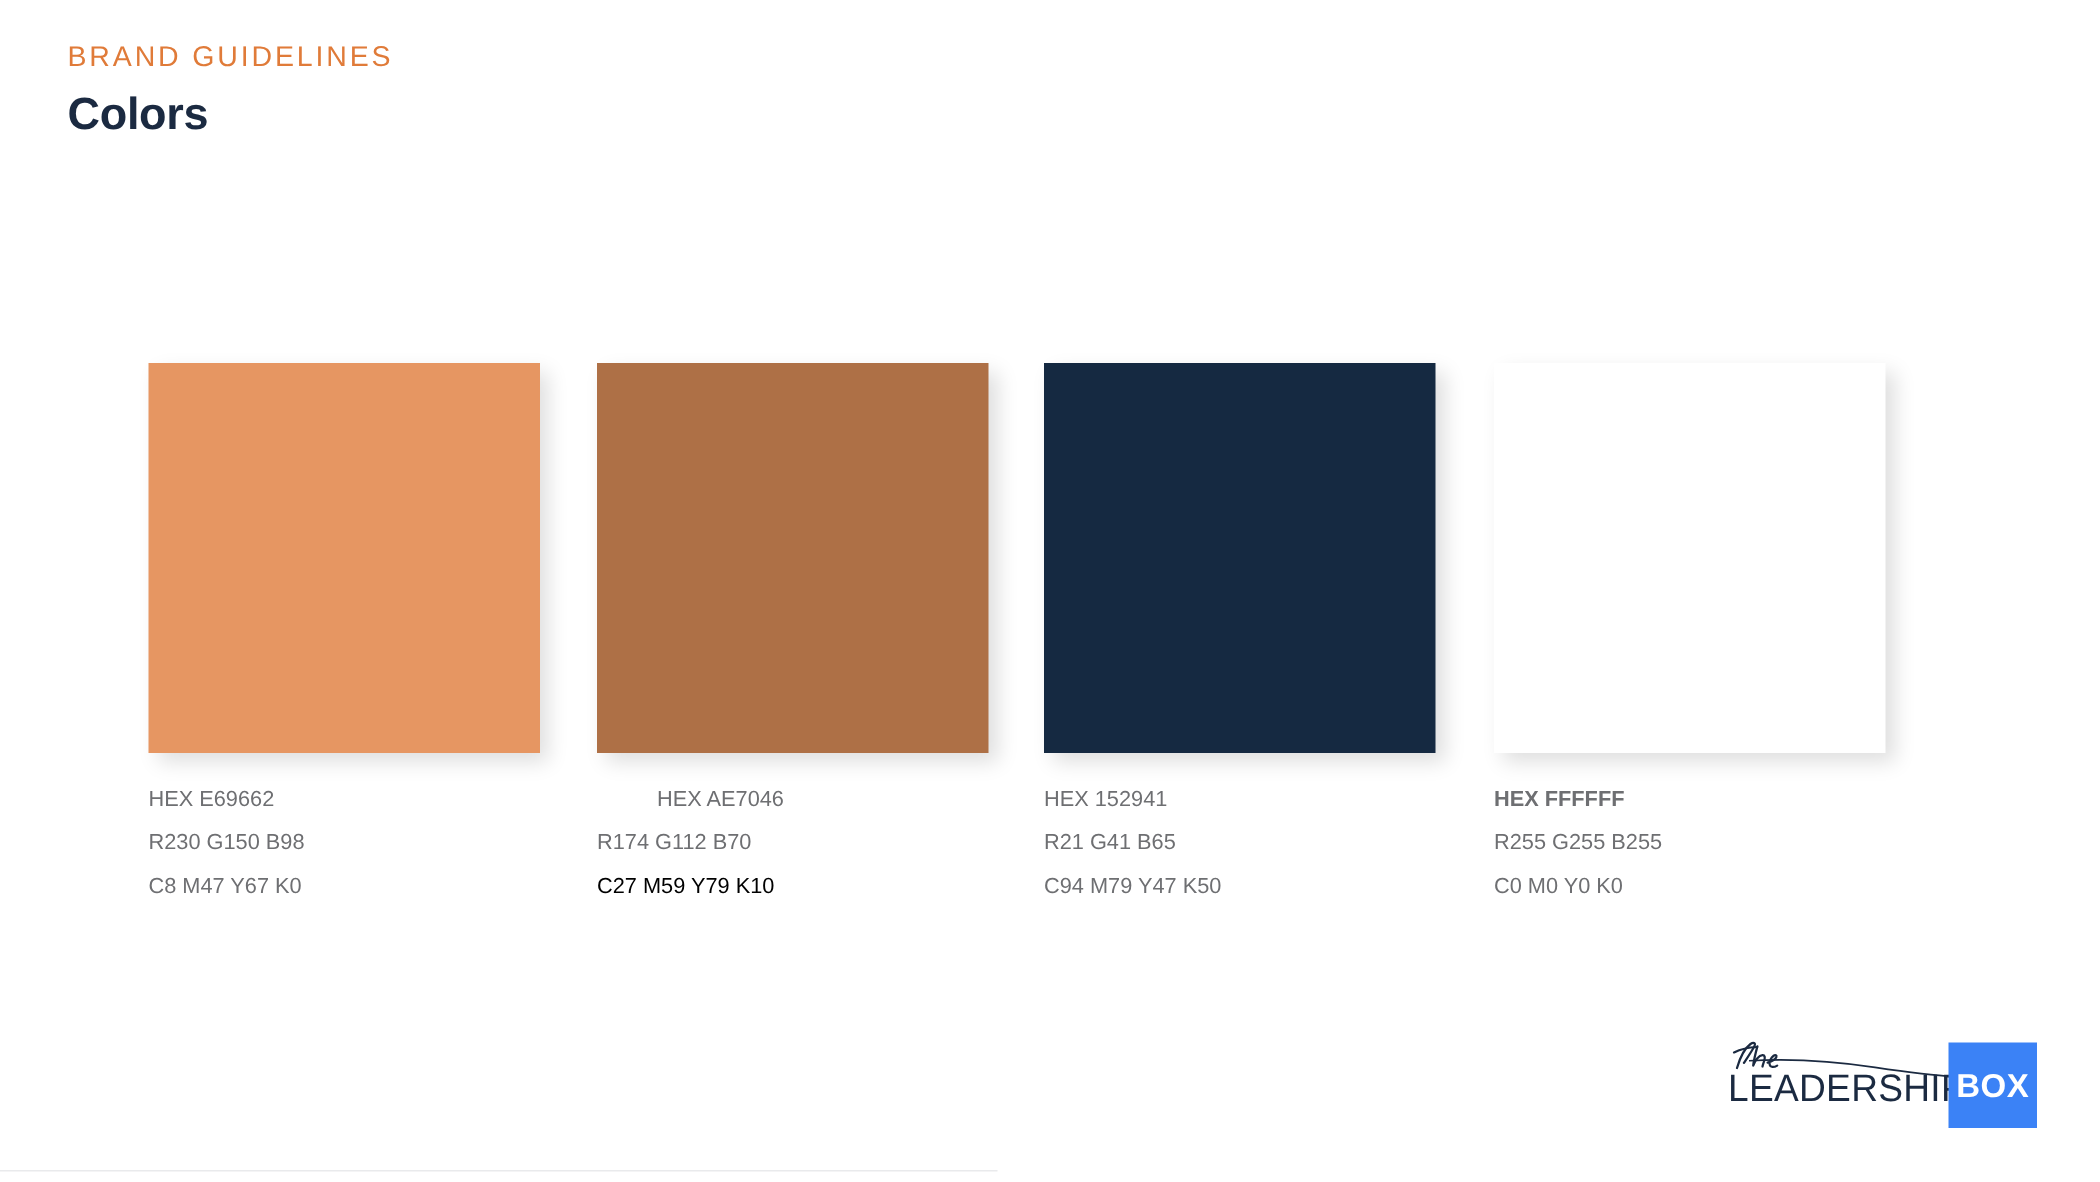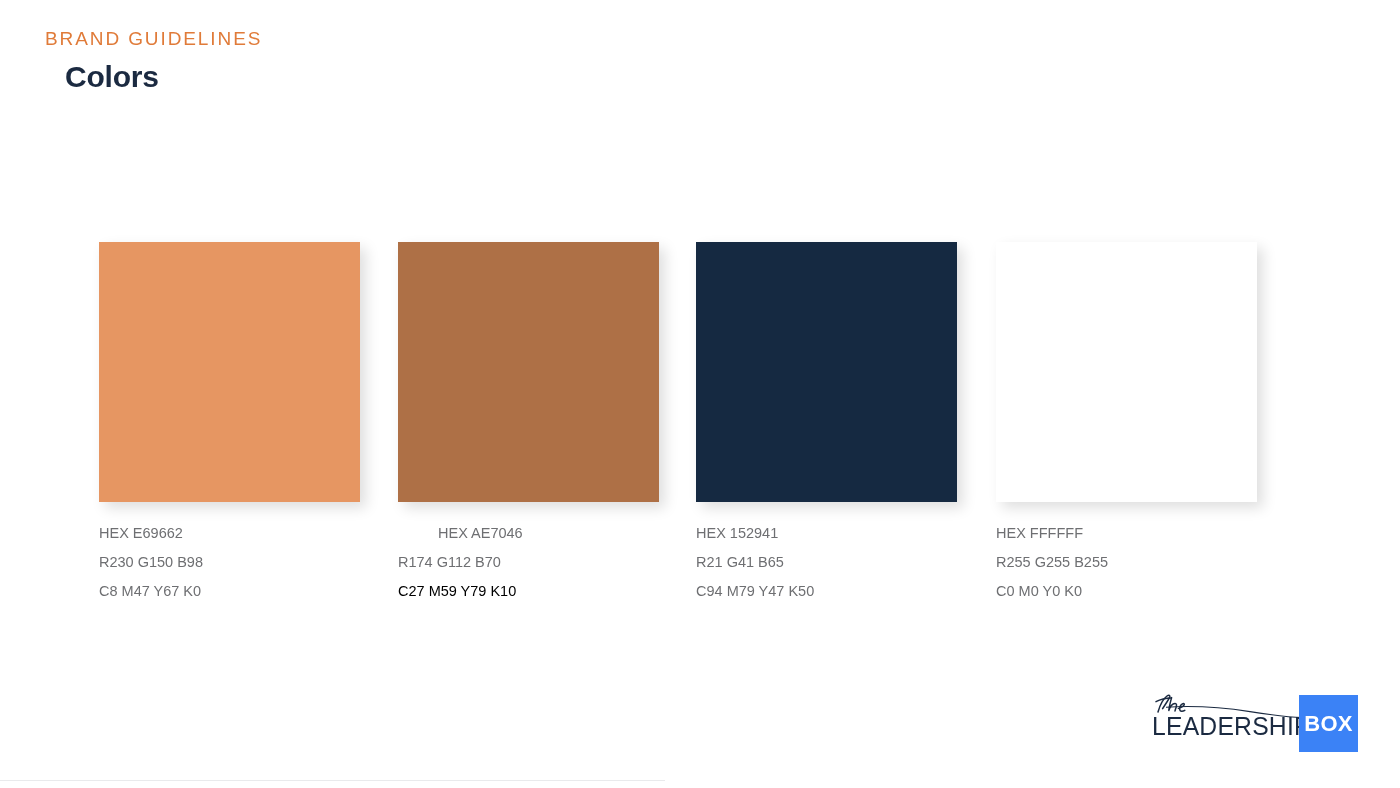--- a/index.html
+++ b/index.html
@@ -143,21 +143,21 @@
     font-weight: 700;
     letter-spacing: 0.3px;
     line-height: 1;
   }
 </style>
 </head>
 <body>
 
 <div class="header">
   <div class="eyebrow" style="color: rgb(224, 123, 57);">BRAND GUIDELINES</div>
-  <div class="page-title" style="color: rgb(27, 42, 65); margin-left: 20px;">Colors</div>
+  <div class="page-title" style="color: rgb(27, 42, 65);">Colors</div>
 </div>
 
 <div class="palette">
 
   <div class="swatch-card">
     <div class="swatch-chip" style="background: rgb(230, 150, 98);"></div>
     <div class="swatch-meta">
       <div class="meta-line" style="color: rgb(110, 111, 114);">HEX E69662</div>
       <div class="meta-line" style="color: rgb(110, 111, 114);">R230  G150  B98</div>
       <div class="meta-line" style="color: rgb(110, 111, 114);">C8  M47  Y67  K0</div>
@@ -178,21 +178,21 @@
     <div class="swatch-meta">
       <div class="meta-line" style="color: rgb(110, 111, 114);">HEX 152941</div>
       <div class="meta-line" style="color: rgb(110, 111, 114);">R21  G41  B65</div>
       <div class="meta-line" style="color: rgb(110, 111, 114);">C94  M79  Y47  K50</div>
     </div>
   </div>
 
   <div class="swatch-card">
     <div class="swatch-chip" style="background: rgb(255, 255, 255);"></div>
     <div class="swatch-meta">
-      <div class="meta-line" style="color: rgb(110, 111, 114);">HEX FFFFFF</div>
+      <div class="meta-line" style="color: rgb(110, 111, 114); font-weight: bold;">HEX FFFFFF</div>
       <div class="meta-line" style="color: rgb(110, 111, 114);">R255  G255  B255</div>
       <div class="meta-line" style="color: rgb(110, 111, 114);">C0  M0  Y0  K0</div>
     </div>
   </div>
 
 </div>
 
 <div class="footer-rule"></div>
 
 <div class="logo">

